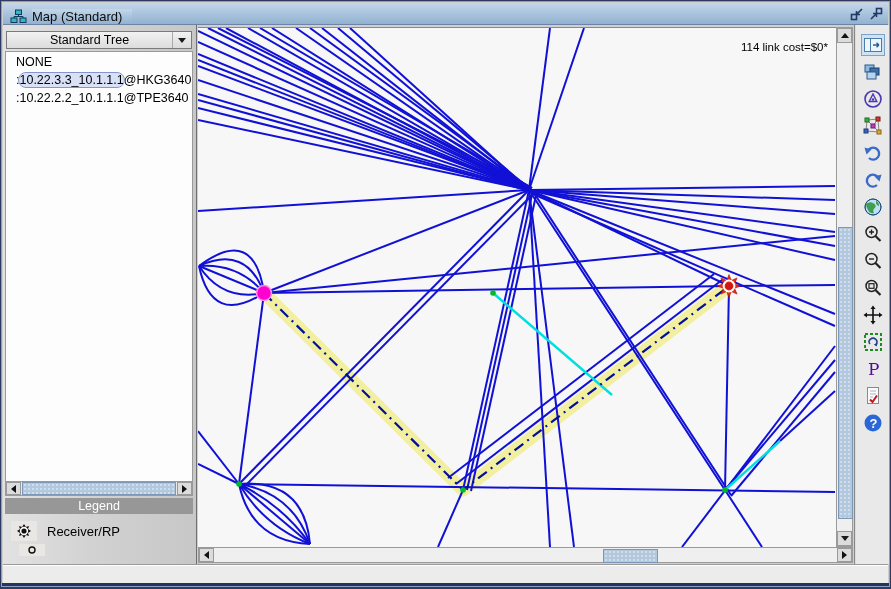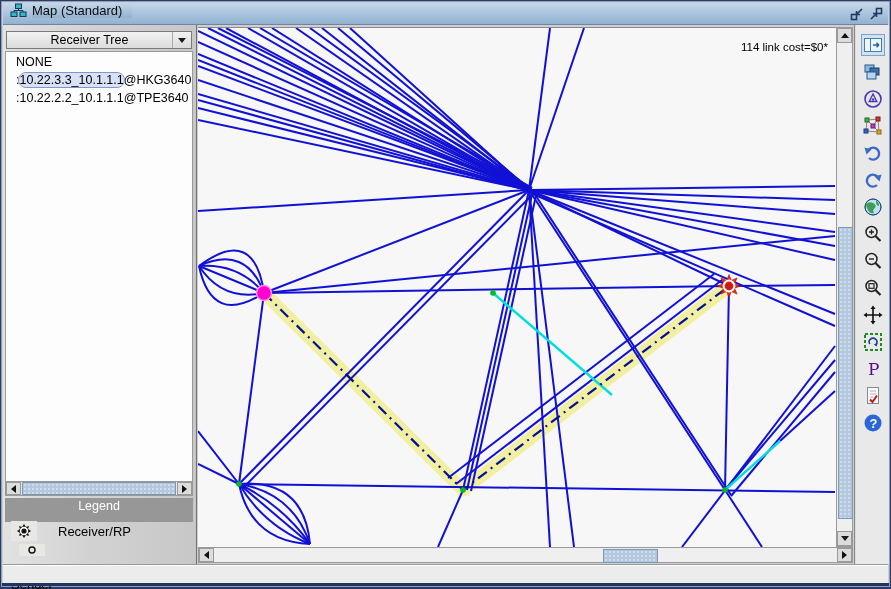--- a/index.html
+++ b/index.html
@@ -7,21 +7,21 @@
     width:891px;height:589px;position:relative;overflow:hidden;
     background:#2c3a64;
     font-family:"Liberation Sans","DejaVu Sans",sans-serif;
     -webkit-font-smoothing:none;
   }
   .window{position:absolute;left:1px;top:1px;width:887px;height:584px;
     background:#cfcfcf;border:1px solid #8aa0c0;}
   
   .titlebar{position:absolute;left:1px;top:1px;right:1px;height:21px;
     background:linear-gradient(180deg,#c4d7ea 0%,#a7c2dc 55%,#93b1cf 100%);
-    border-bottom:1px solid #6c84a5;display:flex;align-items:flex-start;}
+    border-bottom:1px solid #6c84a5;display:flex;align-items:flex-end;}
   .titlebar .texture{position:absolute;inset:0;
     background-image:radial-gradient(rgba(255,255,255,.5) 22%,transparent 24%);
     background-size:4px 4px;pointer-events:none;}
   .title-icon{margin:0 5px 0 7px;width:17px;height:15px;flex:none;}
   .title-text{font-size:13px;color:#0c0c0c;white-space:nowrap;position:relative;z-index:2;
     background:linear-gradient(180deg,#c4d7ea 0%,#a7c2dc 55%,#93b1cf 100%);padding-right:10px;}
   .tb-buttons{position:absolute;right:5px;top:3px;display:flex;gap:4px;z-index:2;}
   .tb-btn{width:15px;height:15px;display:flex;align-items:center;justify-content:center;cursor:default;}
   
   .sidebar{position:absolute;left:1px;top:23px;width:194px;height:539px;
@@ -41,23 +41,23 @@
   
   .side-hscroll{position:absolute;left:2px;right:3px;top:456px;height:15px;
     background:#e9e9e9;border:1px solid #9a9a9a;box-sizing:border-box;display:flex;}
   .sb-btn{width:15px;height:100%;background:#dcdcdc;border:1px solid #9a9a9a;box-sizing:border-box;
     display:flex;align-items:center;justify-content:center;flex:none;}
   .side-hscroll .thumb{flex:1;margin:0 1px;background:#b3c8dd;border:1px solid #7d98b5;
     background-image:radial-gradient(#cfdeee 26%,transparent 28%);background-size:4px 4px;}
   .tri-left{width:0;height:0;border-top:4px solid transparent;border-bottom:4px solid transparent;border-right:5px solid #111;}
   .tri-right{width:0;height:0;border-top:4px solid transparent;border-bottom:4px solid transparent;border-left:5px solid #111;}
   .tri-up{width:0;height:0;border-left:4px solid transparent;border-right:4px solid transparent;border-bottom:5px solid #111;}
-  .legend-header{position:absolute;left:2px;right:3px;top:473px;height:24px;background:#979797;
+  .legend-header{position:absolute;left:2px;right:3px;top:473px;height:16px;background:#979797;
     color:#fff;font-size:12.5px;text-align:center;line-height:16px;}
-  .legend-item{position:absolute;left:2px;height:24px;display:flex;align-items:center;gap:21px;padding-left:6px;}
+  .legend-item{position:absolute;left:2px;height:24px;display:flex;align-items:center;gap:10px;padding-left:6px;}
   .legend-item .icon-cell{width:26px;height:20px;background:#e9e7e3;display:flex;align-items:center;justify-content:center;}
   .legend-item .lbl{font-size:13px;color:#000;}
   
   .map-view{position:absolute;left:196px;top:25px;width:638px;height:519px;background:#f7f7f7;
     border-top:1px solid #8a8a8a;box-sizing:content-box;overflow:hidden;}
   .map-annotation{position:absolute;right:8px;top:13px;font-size:11.5px;color:#000;z-index:5;text-align:right;}
   
   .vscroll{position:absolute;left:834px;top:25px;width:17px;height:520px;background:#efefef;
     border:1px solid #9a9a9a;box-sizing:border-box;}
   .vscroll .up{position:absolute;left:0;top:0;width:15px;height:15px;}
@@ -107,21 +107,21 @@
         <svg width="14" height="14" viewBox="0 0 14 14">
           <rect x="7.5" y="1.5" width="5" height="5" fill="none" stroke="#223a66" stroke-width="1.6"></rect>
           <path d="M2 12 L7.5 6.5 M7.5 6.5 H4 M7.5 6.5 V10" stroke="#223a66" stroke-width="1.6" fill="none"></path>
         </svg>
       </div>
     </div>
   </div>
 
   <div class="sidebar">
     <div class="combo">
-      <span class="combo-label">Receiver Tree</span>
+      <span class="combo-label">Standard Tree</span>
       <span class="combo-arrow">
           <span class="tri-down"></span>
         </span>
     </div>
 
     <div class="tree-list">
         <div class="list-row"><span>NONE</span></div>
         <div class="list-row"><span>:</span><span class="sel">10.22.3.3_10.1.1.1</span><span>@HKG3640</span></div>
         <div class="list-row"><span>:10.22.2.2_10.1.1.1@TPE3640</span></div>
       </div>

